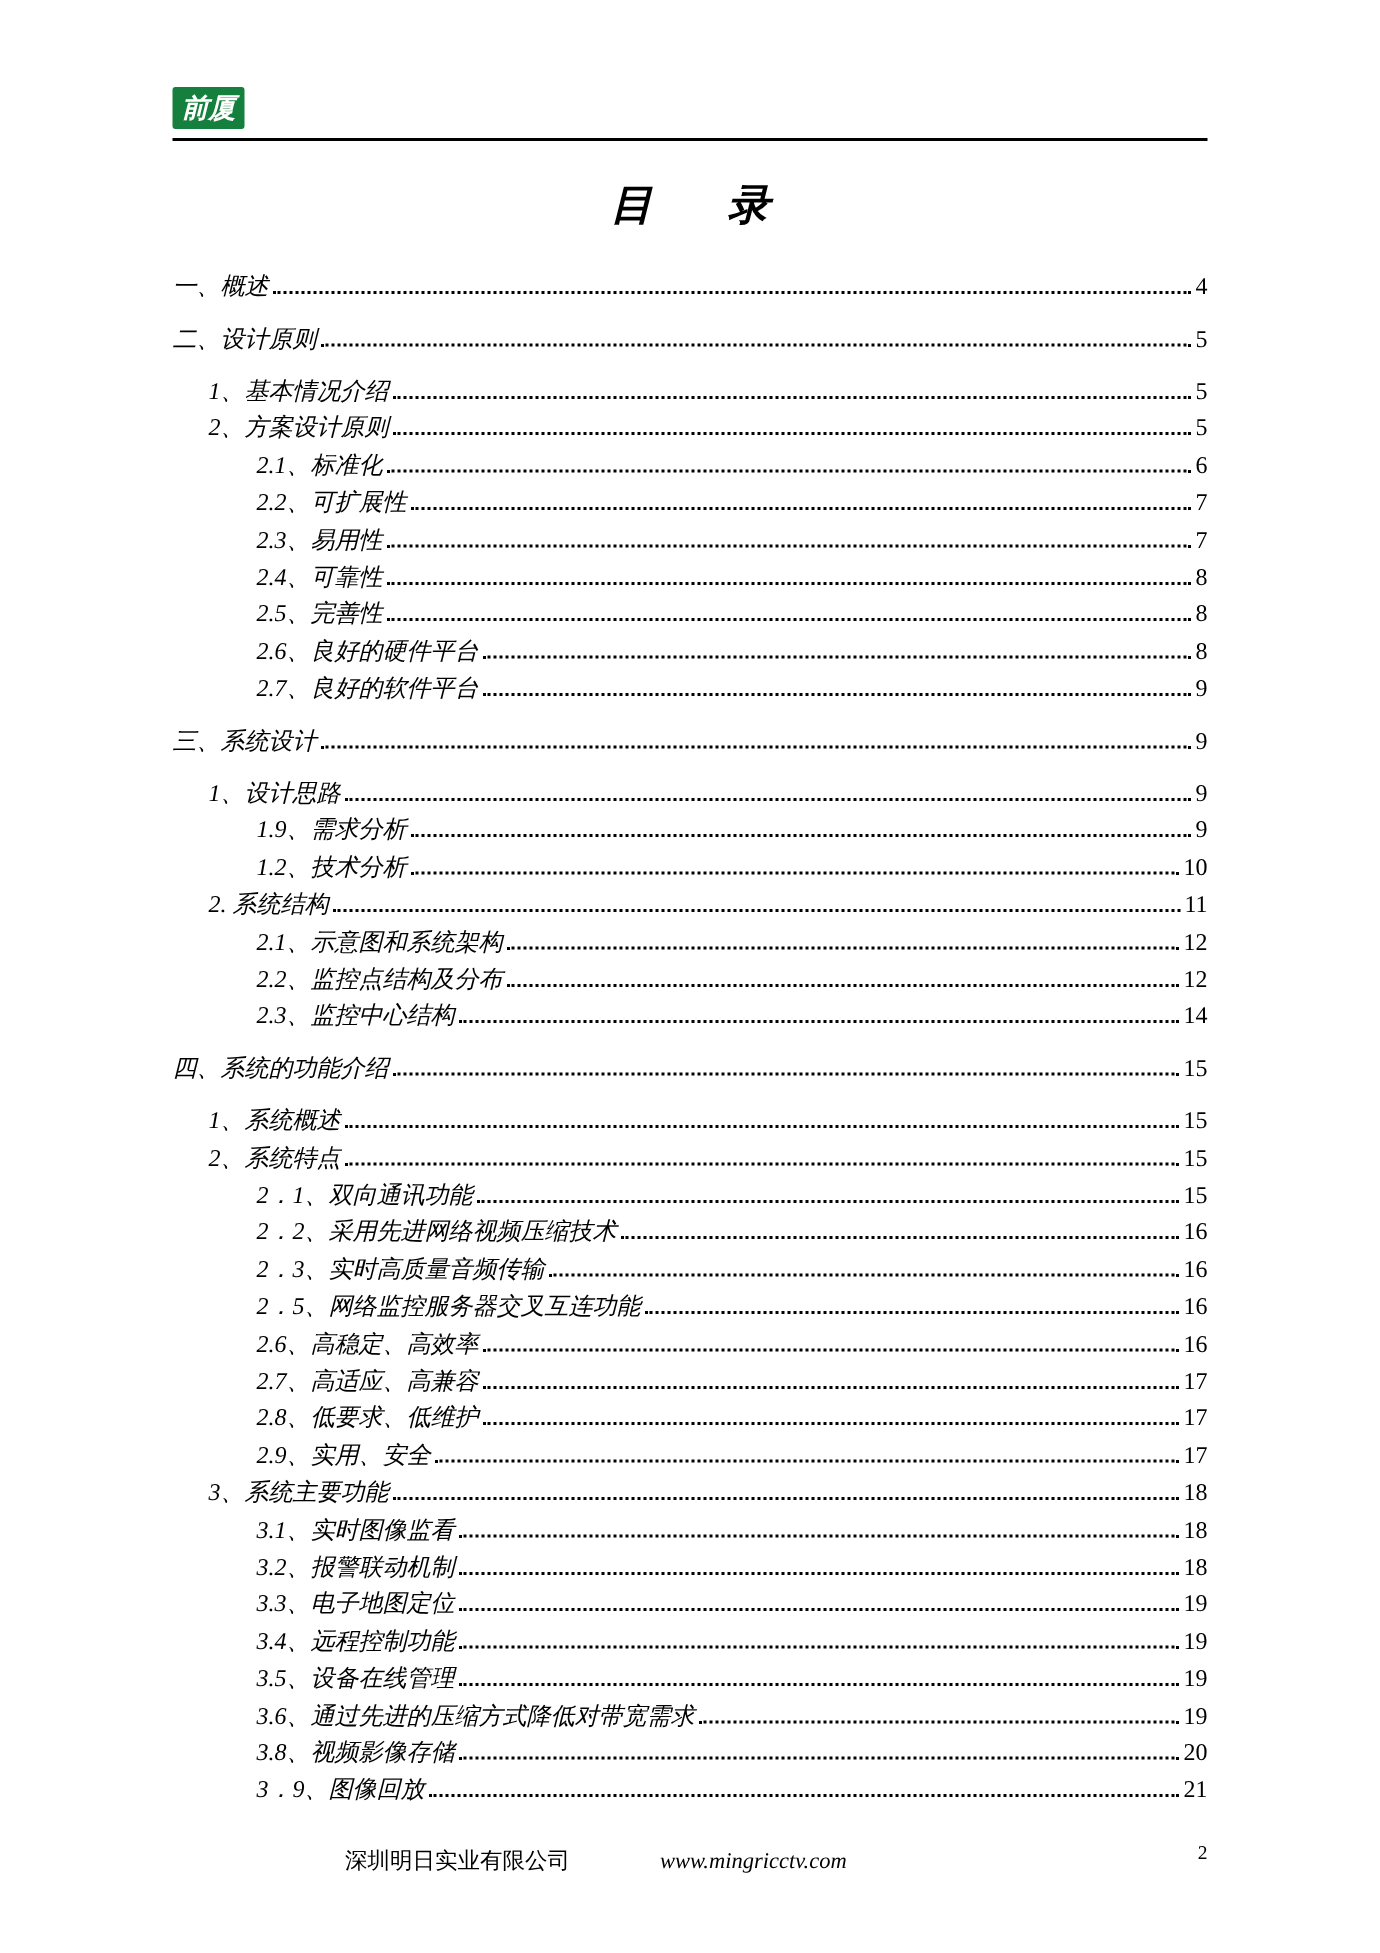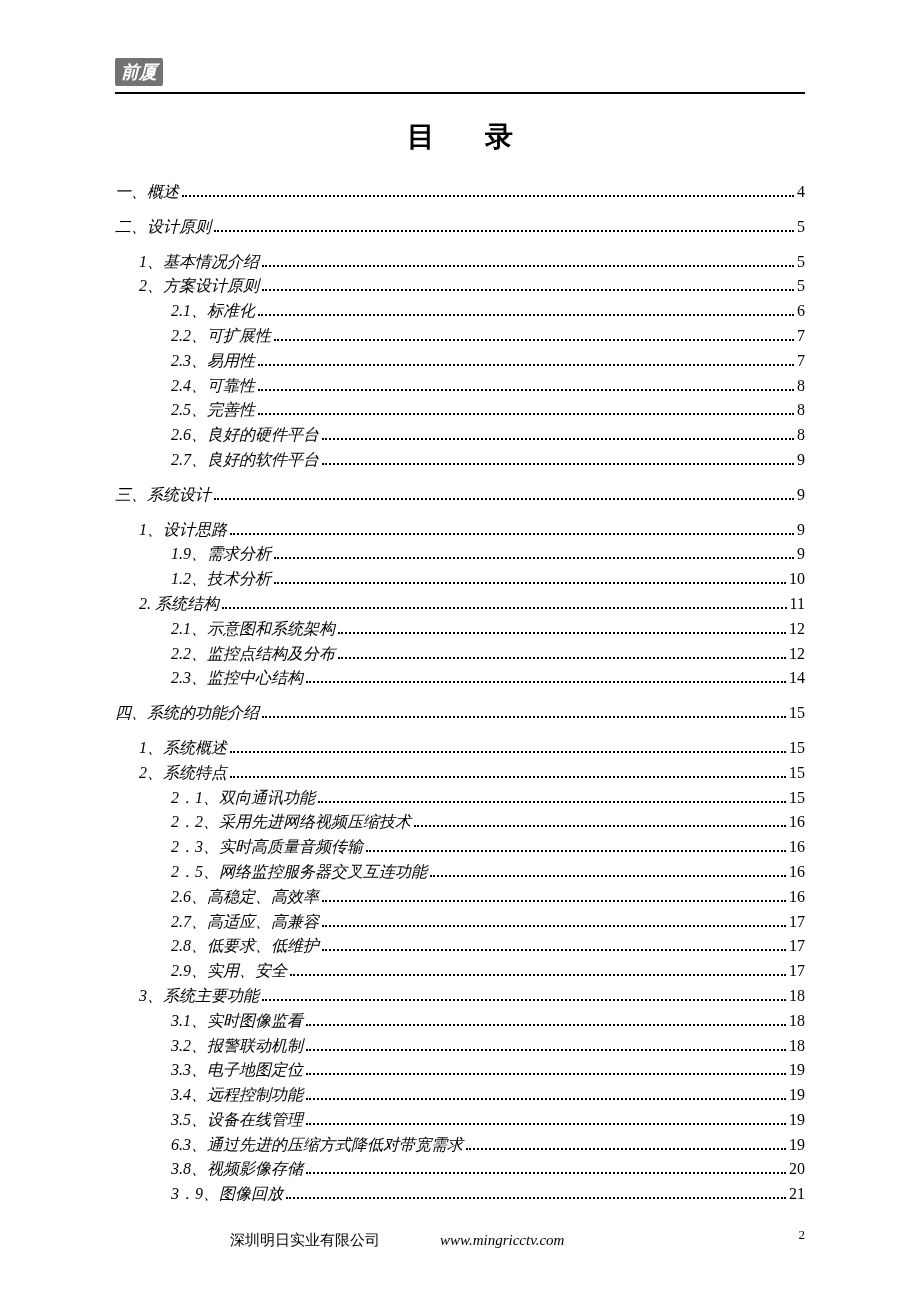--- a/index.html
+++ b/index.html
@@ -17,41 +17,42 @@
       font-size: 16px;
     }
     .page {
       padding: 58px 115px 50px 115px;
     }
     .logo-area {
       margin-bottom: 6px;
     }
     .logo {
       display: inline-block;
-      background: #737373;
+      background: #15803d;
       color: #fff;
       padding: 2px 6px;
       font-style: italic;
       font-weight: bold;
       font-size: 18px;
       font-family: "KaiTi", "楷体", serif;
       border-radius: 2px;
     }
     .hr-top {
       border: none;
       border-top: 2px solid #000;
       margin-bottom: 24px;
     }
     .title {
       text-align: center;
       font-size: 28px;
       font-weight: bold;
       letter-spacing: 50px;
       padding-left: 50px;
       margin-bottom: 24px;
+      font-style: italic;
     }
     .toc {
       line-height: 1.55;
     }
     .toc-section {
       margin-bottom: 10px;
     }
     .toc-row {
       display: flex;
       align-items: baseline;
@@ -301,21 +302,21 @@
           <span class="label">3.4、远程控制功能</span>
           <span class="dots"></span>
           <span class="pg">19</span>
         </div>
         <div class="toc-row l3">
           <span class="label">3.5、设备在线管理</span>
           <span class="dots"></span>
           <span class="pg">19</span>
         </div>
         <div class="toc-row l3">
-          <span class="label">6.3、通过先进的压缩方式降低对带宽需求</span>
+          <span class="label">3.6、通过先进的压缩方式降低对带宽需求</span>
           <span class="dots"></span>
           <span class="pg">19</span>
         </div>
         <div class="toc-row l3">
           <span class="label">3.8、视频影像存储</span>
           <span class="dots"></span>
           <span class="pg">20</span>
         </div>
         <div class="toc-row l3">
           <span class="label">3．9、图像回放</span>

